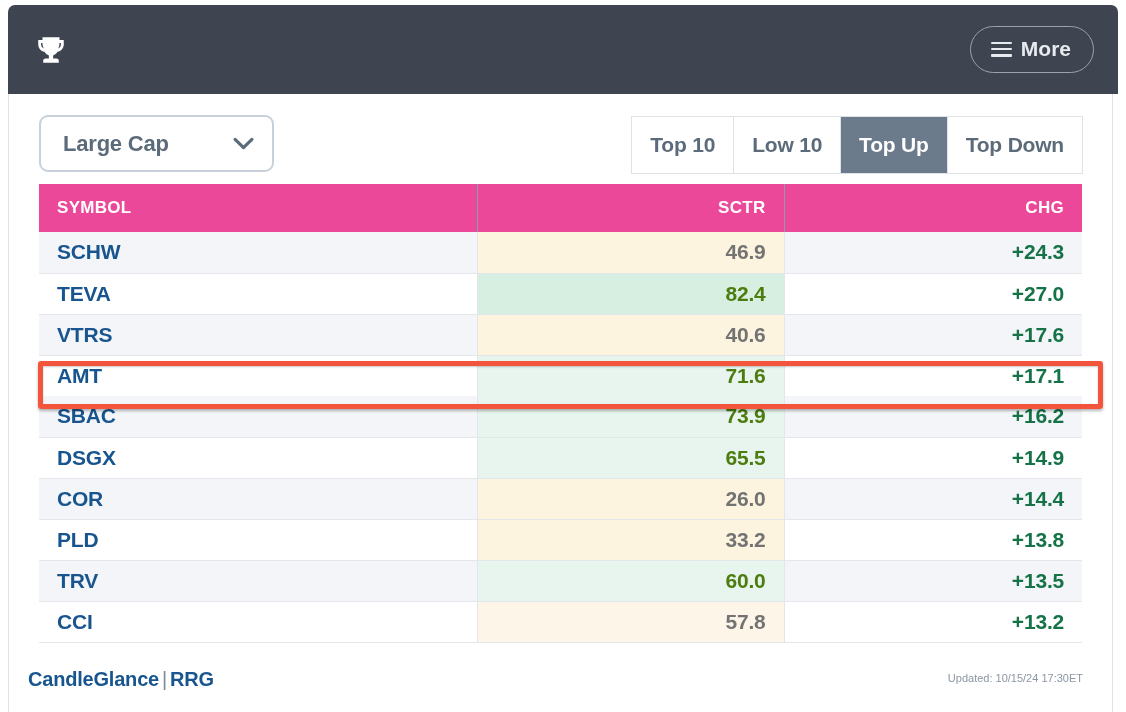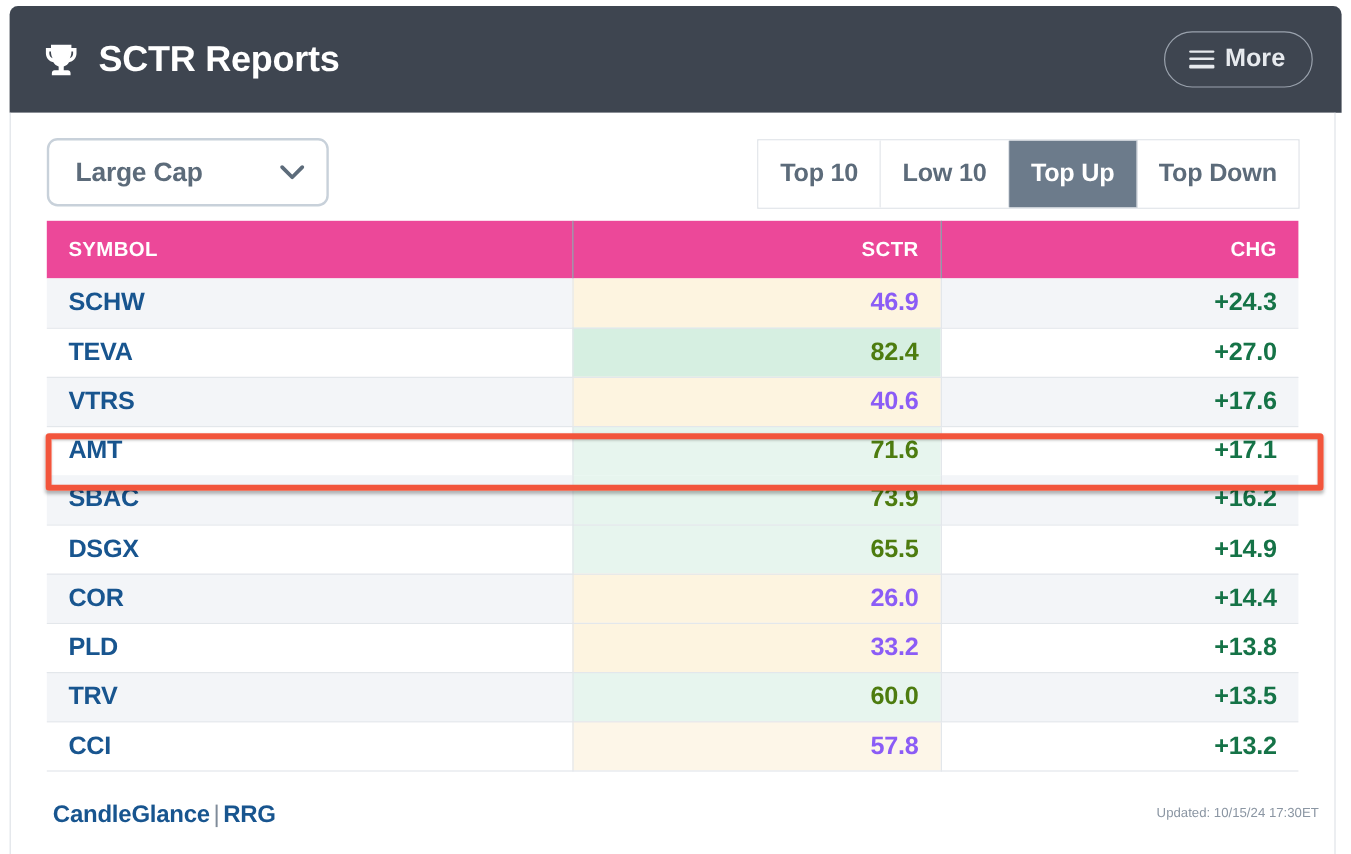--- a/index.html
+++ b/index.html
@@ -223,21 +223,21 @@
   tr.row-odd td.cell-sctr.tint-green-strong,
   tr.row-even td.cell-sctr.tint-green-strong { background: #d6efe1; }
   tr.row-odd td.cell-sctr.tint-green-soft,
   tr.row-even td.cell-sctr.tint-green-soft   { background: #e7f5ee; }
   tr.row-odd td.cell-sctr.tint-yellow,
   tr.row-even td.cell-sctr.tint-yellow       { background: #fdf4e0; }
   tr.row-odd td.cell-sctr.tint-yellow-soft,
   tr.row-even td.cell-sctr.tint-yellow-soft  { background: #fdf6e8; }
 
   .val-green  { color: #4d7c0f; }
-  .val-yellow { color: #8b5cf6; margin-top: 12px; }
+  .val-yellow { color: #737373; margin-top: 12px; }
 
   
   tr.highlight-row td {
     background: #ffffff;
     border-bottom: none;
     height: 41px;
     margin-left: 28px;
   }
   tr.highlight-row td.cell-sctr.tint-green-soft { background: #e7f5ee; }
 
@@ -249,21 +249,21 @@
     height: 48px;
     border: 5px solid #f2553c;
     border-radius: 3px;
     pointer-events: none;
     box-shadow: 0 2px 3px rgba(0,0,0,0.28), inset 0 1px 2px rgba(0,0,0,0.22);
   }
 
   
   .footer {
     position: absolute;
-    left: 16px;
+    left: 0;
     top: 668px;
     width: 1105px;
     height: 40px;
     display: flex;
     align-items: flex-start;
     justify-content: space-between;
     padding: 0 22px 0 28px;
   }
 
   .footer-links {
@@ -294,21 +294,20 @@
 </head>
 <body>
 
 <div id="app">
 
   <div class="panel-header">
     <div class="header-left">
       <svg class="trophy-icon" viewBox="0 0 24 24" aria-hidden="true">
         <path fill="#ffffff" d="M6 3h12v2h3v3.2c0 2.6-1.9 4.7-4.4 5.1-.7 1.2-1.8 2.1-3.1 2.5V18h2.4c.9 0 1.6.7 1.6 1.6V21H6.5v-1.4c0-.9.7-1.6 1.6-1.6H10.5v-2.2c-1.3-.4-2.4-1.3-3.1-2.5C4.9 12.9 3 10.8 3 8.2V5h3V3zm0 4H5v1.2c0 1.3.8 2.4 2 2.8-.6-1.1-1-2.3-1-3.6V7zm12 0v.4c0 1.3-.4 2.5-1 3.6 1.2-.4 2-1.5 2-2.8V7h-1z"></path>
       </svg>
-      <span class="panel-title">SCTR Reports</span>
     </div>
     <button class="more-button">
       <span class="hamburger-icon">
         <i></i>
           <i></i>
           <i></i>
       </span>
       <span>More</span>
     </button>
   </div>

